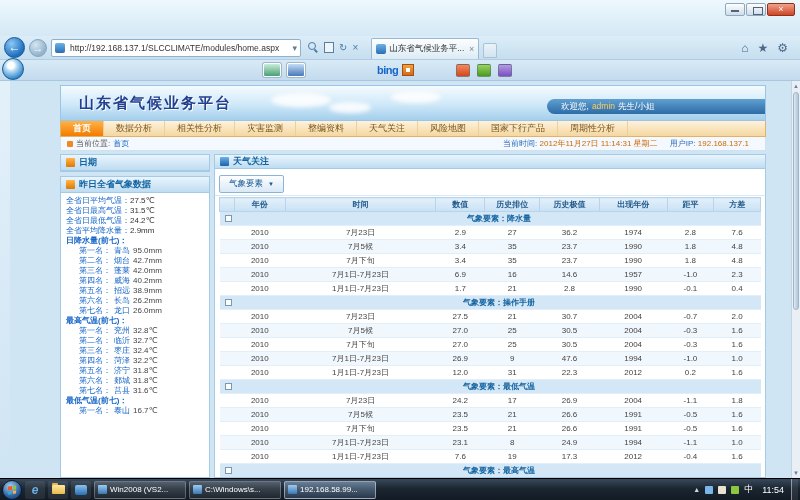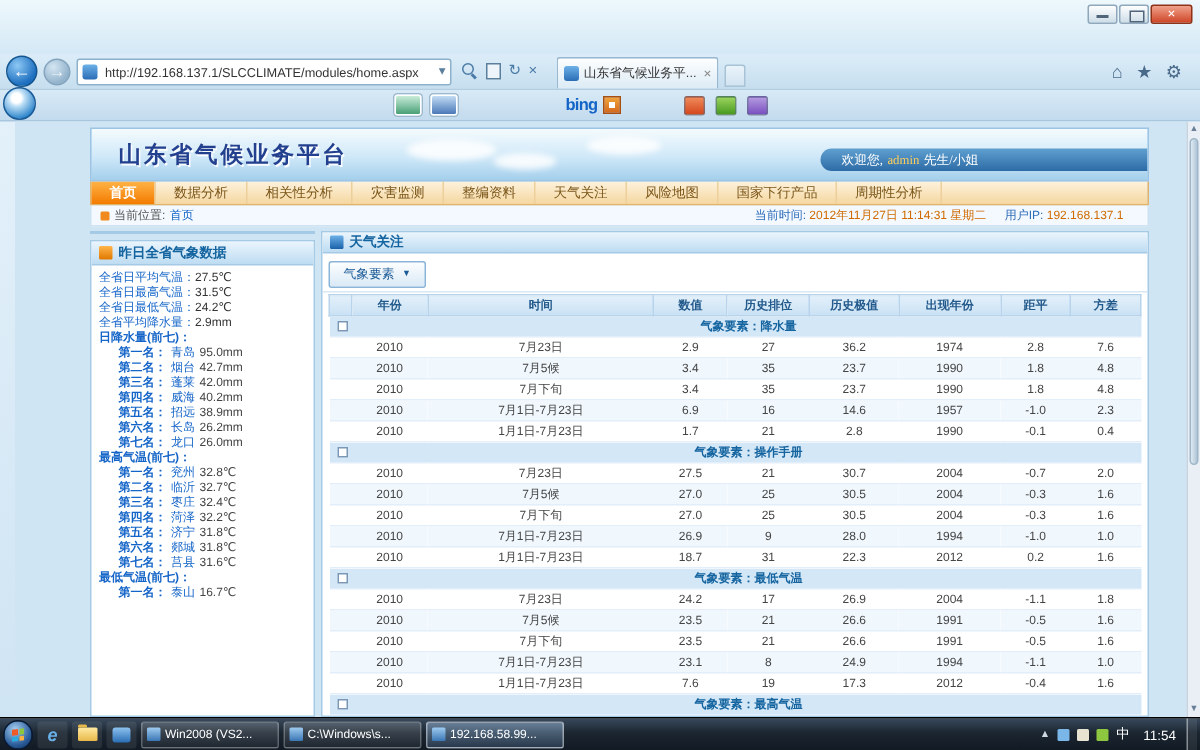--- a/index.html
+++ b/index.html
@@ -80,21 +80,21 @@
   .banner{height:36px;position:relative;border:1px solid #9cc4e4;overflow:hidden;
       background:linear-gradient(#f4fbfe 0%,#cfe8f8 55%,#a4cfec 100%);}
   .cloud{position:absolute;background:rgba(255,255,255,.85);border-radius:50%;filter:blur(2px);}
   .c1{width:60px;height:14px;left:210px;top:7px;}
   .c2{width:42px;height:11px;left:268px;top:16px;}
   .c3{width:50px;height:12px;left:330px;top:5px;}
   .banner-title{position:absolute;left:18px;top:8px;font-size:15px;font-weight:bold;color:#23408f;
       letter-spacing:2px;text-shadow:1px 1px 0 rgba(255,255,255,.9);}
   .welcome{position:absolute;right:0;top:13px;height:15px;width:218px;padding-left:14px;
       background:linear-gradient(#5fa0d0,#2d6ba6);border-radius:8px 0 0 8px;
-      color:#fff;font-size:8.5px;line-height:15px;white-space:nowrap;font-family:Liberation Serif, serif;}
+      color:#fff;font-size:8.5px;line-height:15px;white-space:nowrap;}
   .welcome .user{color:#ffcf5a;padding:0 3px;}
 
   .menubar{height:16px;display:flex;background:linear-gradient(#fdf2dd,#f5d7a0);
       border:1px solid #e0b26a;border-top:none;}
   .nav-item{font-size:9px;color:#7a5518;padding:0 12px;line-height:15px;border-right:1px solid #eccf9a;white-space:nowrap;}
   .nav-item.active{background:linear-gradient(#ffb347,#f37b00);color:#fff;font-weight:bold;}
 
   .crumbrow{height:14px;display:flex;justify-content:space-between;align-items:center;padding:0 6px;
       background:#f3f9fe;border:1px solid #cfe2f1;border-top:none;font-size:8px;}
   .crumb{color:#555;display:flex;align-items:center;gap:3px;}
@@ -119,21 +119,21 @@
   .dl2{color:#c06a00;}
   .dl3{color:#2e8b57;}
 
   .data-panel{flex:1;overflow:hidden;display:flex;flex-direction:column;}
   .data-body{flex:1;overflow:hidden;padding:3px 5px;font-size:8px;line-height:10px;}
   .stat-line{white-space:nowrap;}
   .stat-label{color:#1565c8;}
   .stat-value{color:#333;}
   .rank-title{color:#1565c8;font-weight:bold;white-space:nowrap;}
   .rank-item{padding-left:13px;white-space:nowrap;display:flex;gap:3px;}
-  .rank-no{color:#1565c8;font-weight:bold;}
+  .rank-no{color:#1565c8;}
   .rank-station{color:#1565c8;}
   .rank-value{color:#444;}
 
   .main-panel{flex:1;display:flex;flex-direction:column;overflow:hidden;}
   .filter-row{padding:3px 4px 2px;border-bottom:1px solid #d8e8f5;}
   .filter-btn{display:inline-flex;align-items:center;gap:5px;font-size:8.5px;color:#1a5a96;
       background:linear-gradient(#fdfefe,#d9e9f6);border:1px solid #8ab4d8;border-radius:2px;padding:2px 9px;}
   .filter-caret{font-size:6px;color:#1a5a96;}
   table.wx{width:calc(100% - 8px);margin:1px 4px 0;border-collapse:collapse;table-layout:fixed;font-size:8px;}
   .wx th{height:13px;background:linear-gradient(#e3f0fa,#c9e1f4);color:#235a8c;font-weight:bold;
@@ -265,20 +265,24 @@
             <span class="val">2012年11月27日 11:14:31 星期二</span>
             <span class="lbl">用户IP:</span>
             <span class="val">192.168.137.1</span>
           </span>
         </div>
 
         <div class="cols">
 
           <div class="sidebar">
             <div class="panel">
+              <div class="panel-h">
+                <span class="ph-ico"></span>
+                <span class="ph-title">日期</span>
+              </div>
             </div>
 
             <div class="panel data-panel">
               <div class="panel-h">
                 <span class="ph-ico"></span>
                 <span class="ph-title">昨日全省气象数据</span>
               </div>
               <div class="data-body">
                   <div class="stat-line"><span class="stat-label">全省日平均气温：</span><span class="stat-value">27.5℃</span></div>
                   <div class="stat-line"><span class="stat-label">全省日最高气温：</span><span class="stat-value">31.5℃</span></div>
@@ -498,30 +502,30 @@
                     <td>2004</td>
                     <td>-0.3</td>
                     <td>1.6</td>
                   </tr>
                   <tr class="alt">
                     <td></td>
                     <td>2010</td>
                     <td>7月1日-7月23日</td>
                     <td>26.9</td>
                     <td>9</td>
-                    <td>28.0</td>
+                    <td>47.6</td>
                     <td>1994</td>
                     <td>-1.0</td>
                     <td>1.0</td>
                   </tr>
                   <tr>
                     <td></td>
                     <td>2010</td>
                     <td>1月1日-7月23日</td>
-                    <td>18.7</td>
+                    <td>12.0</td>
                     <td>31</td>
                     <td>22.3</td>
                     <td>2012</td>
                     <td>0.2</td>
                     <td>1.6</td>
                   </tr>
                   <tr class="group">
                     <td><span class="cbx"></span></td>
                     <td colspan="8">气象要素：最低气温</td>
                   </tr>

